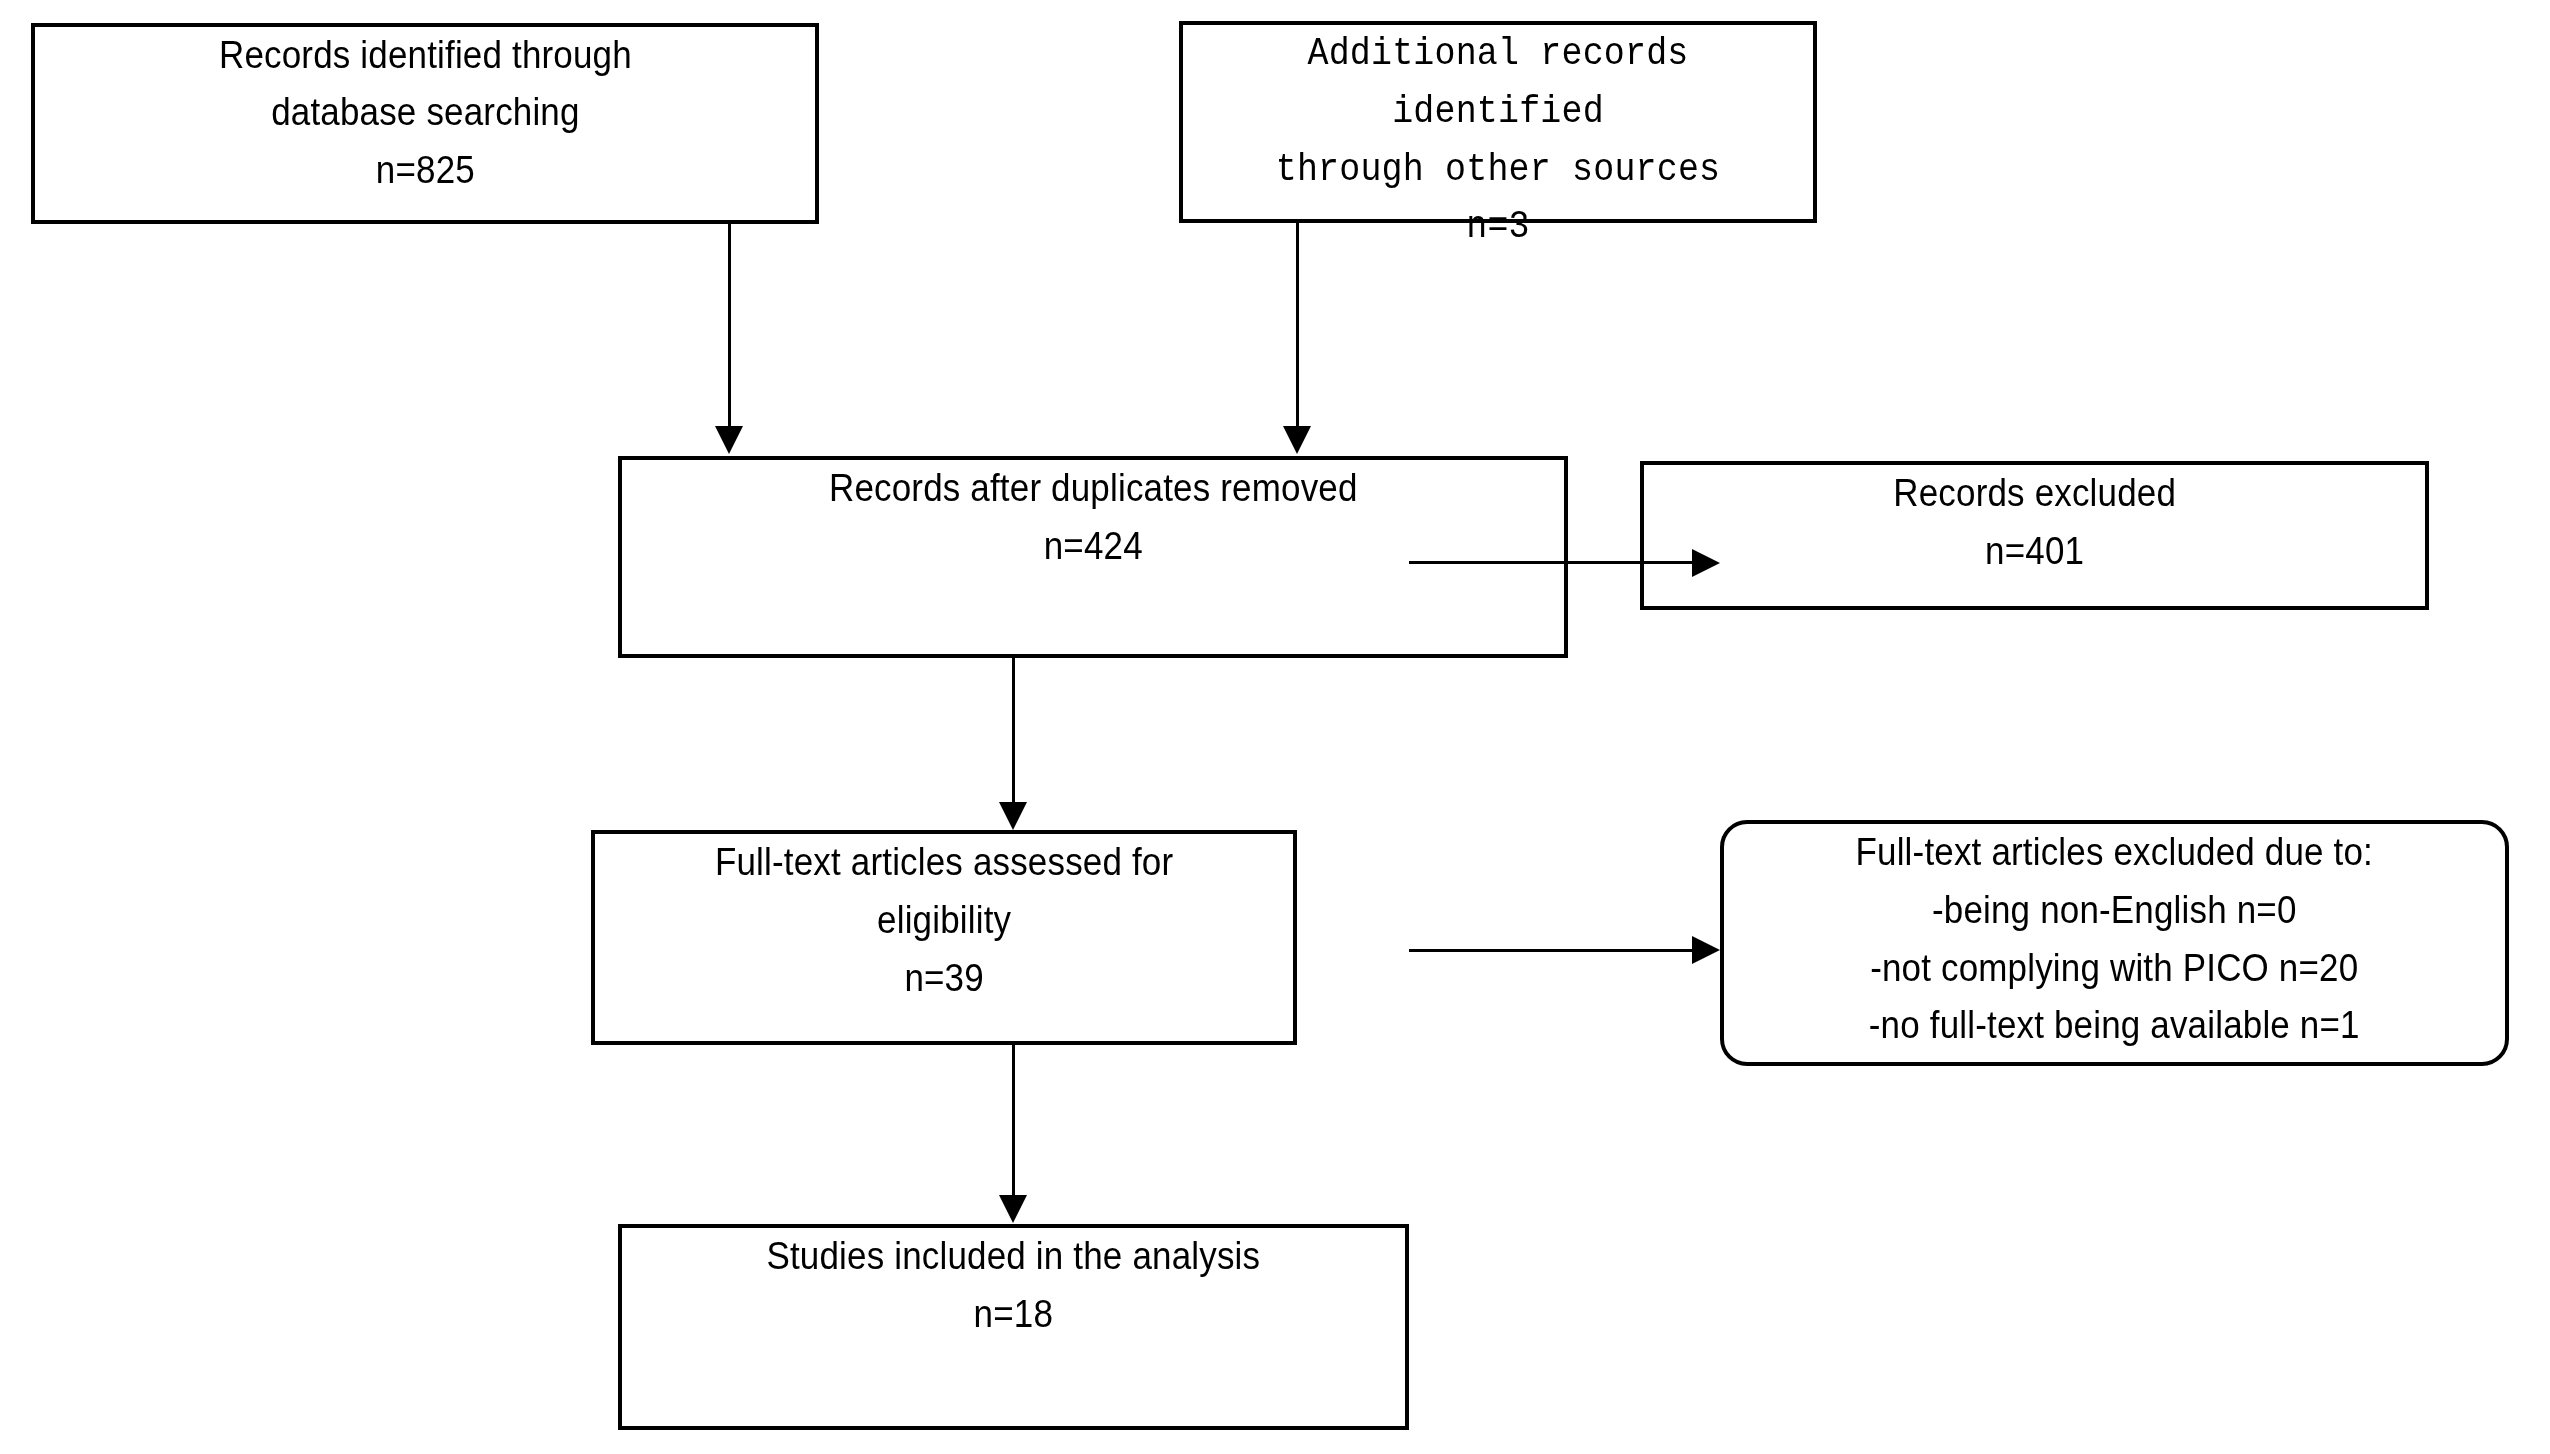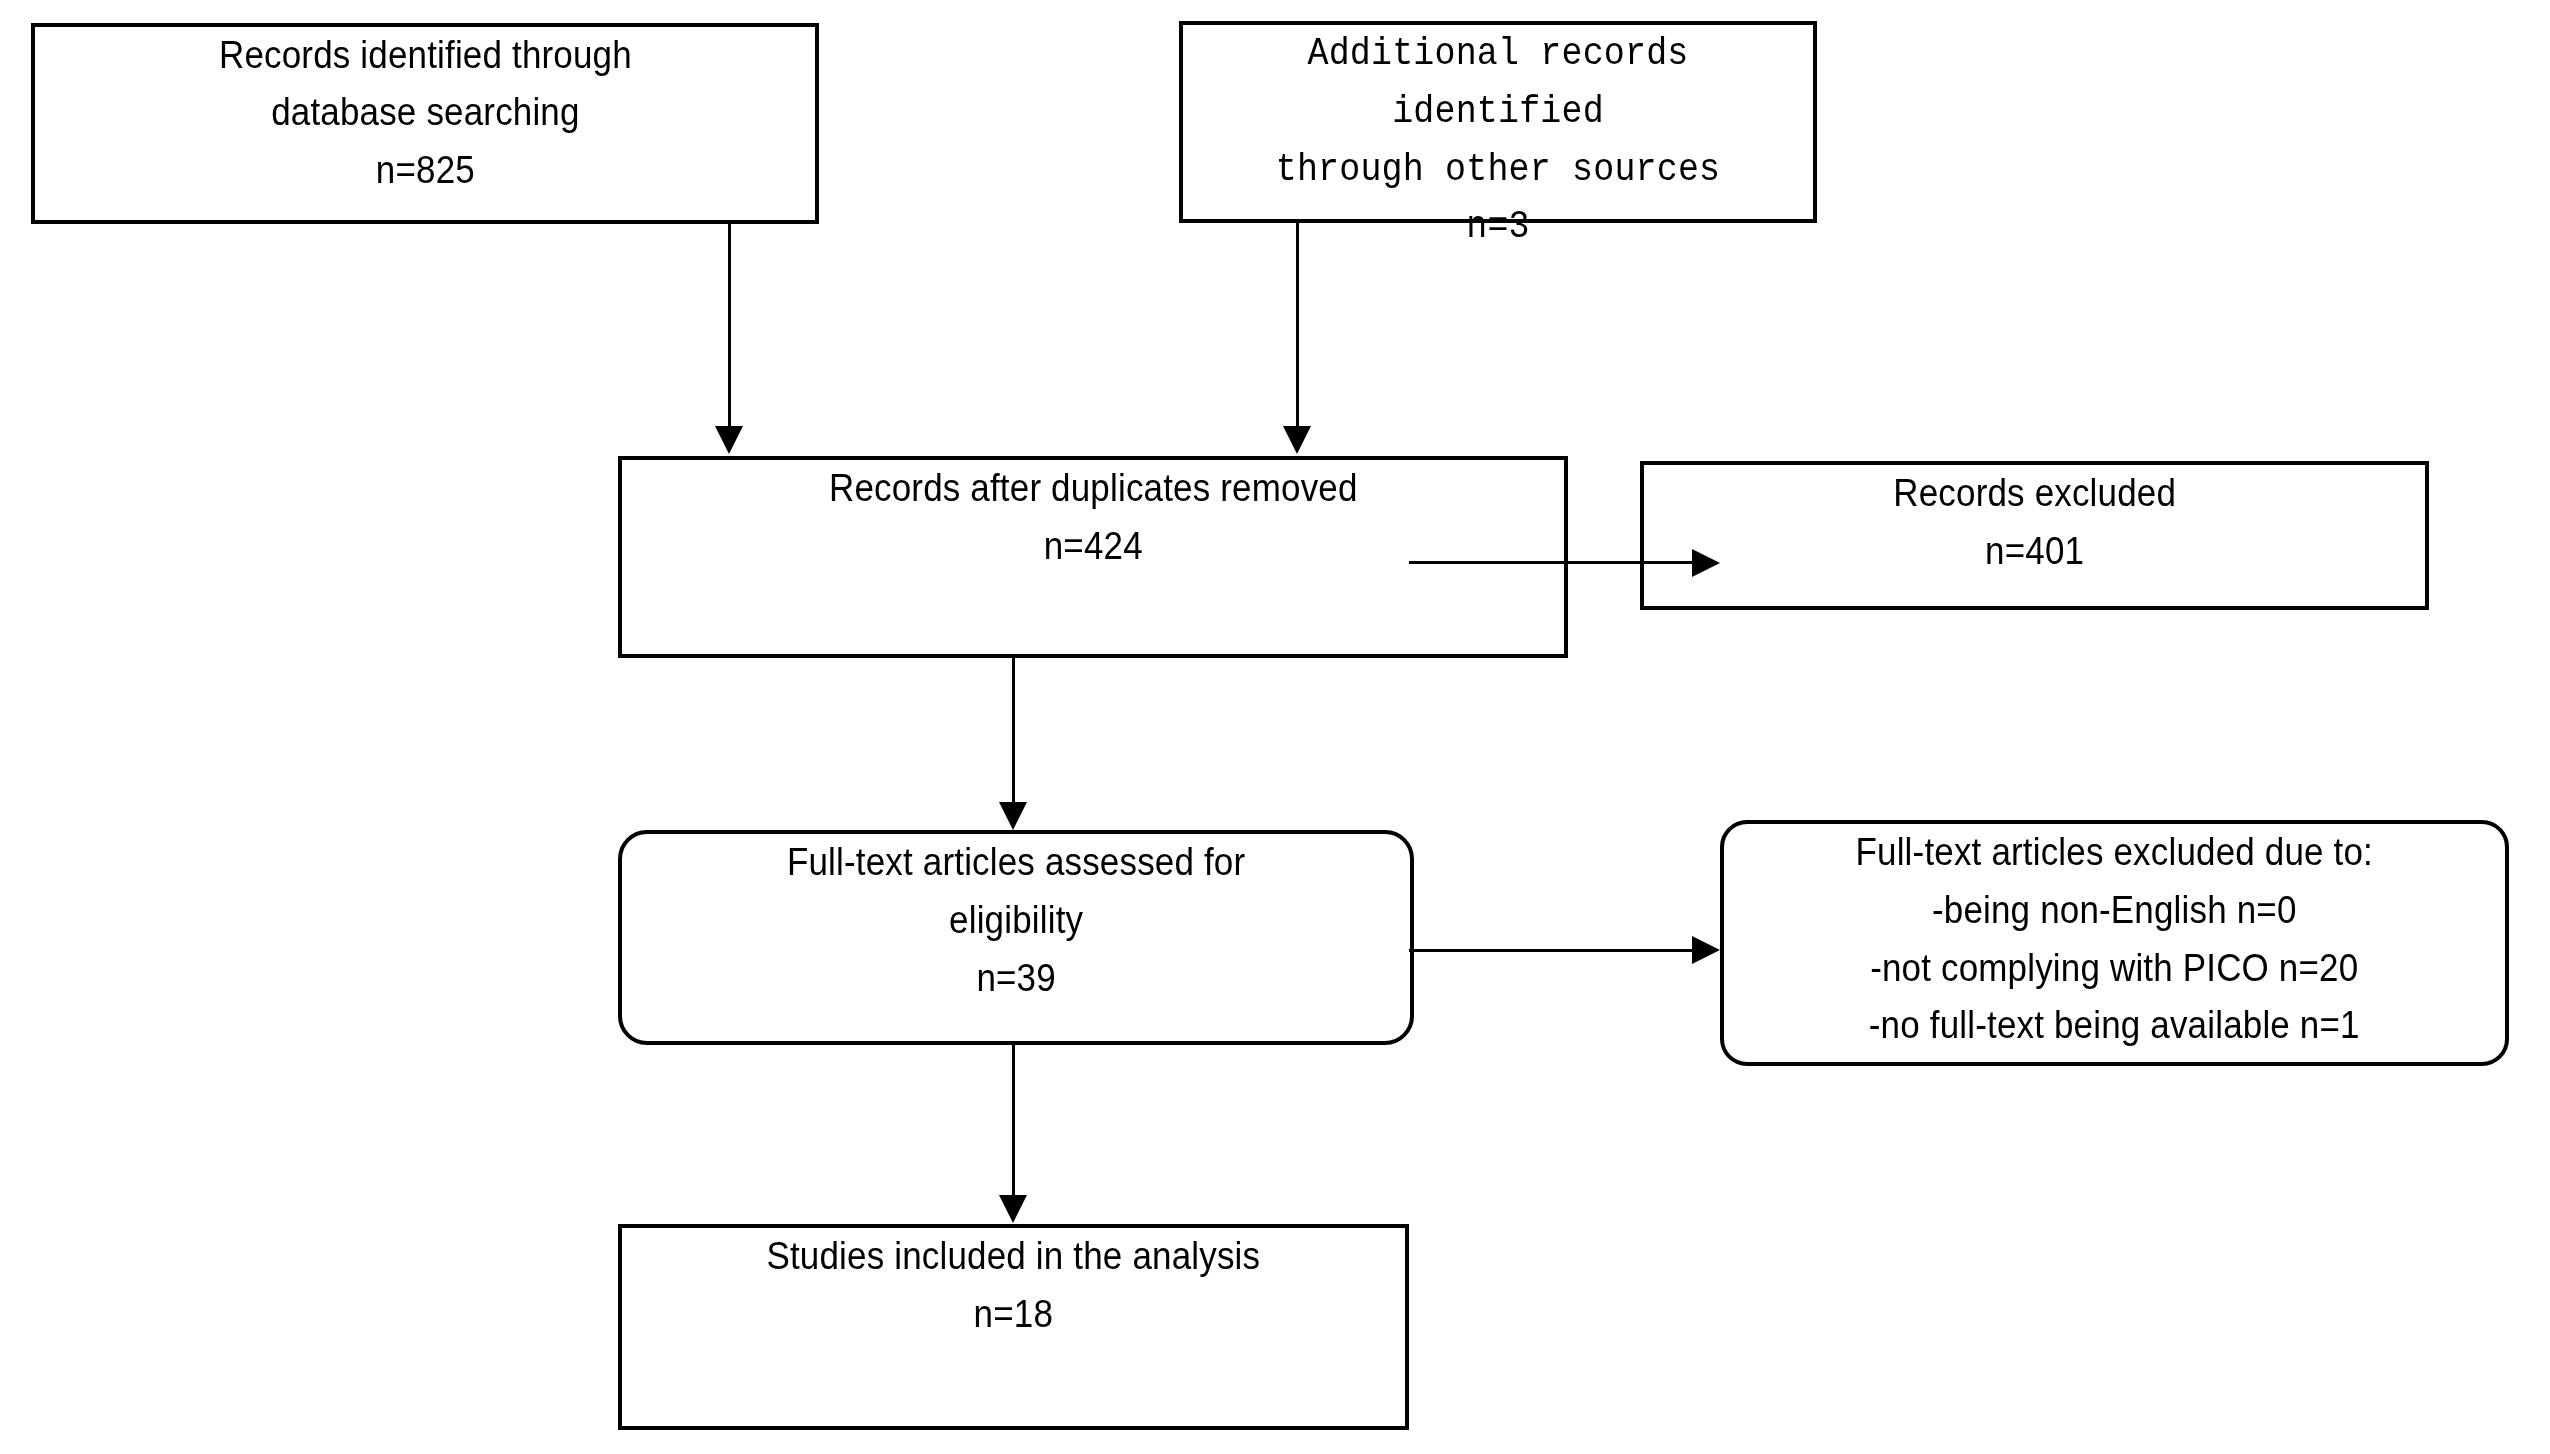--- a/index.html
+++ b/index.html
@@ -94,21 +94,21 @@
     <div class="node-text">Records excluded
 n=401</div>
   </div>
 
   <div class="hline" style="left:1409px; top:561px; width:283px;"></div>
   <div class="arrow-right" style="left:1692px; top:549px;"></div>
 
   <div class="vline" style="left:1012px; top:658px; height:146px;"></div>
   <div class="arrow-down" style="left:999px; top:802px;"></div>
 
-  <div class="node" style="left:618px; top:830px; width:796px; height:215px;border-radius:29px;">
+  <div class="node" style="left:591px; top:830px; width:706px; height:215px;">
     <div class="node-text">Full-text articles assessed for
 eligibility
 n=39</div>
   </div>
 
   <div class="node" style="left:1720px; top:820px; width:789px; height:246px;border-radius:27px;">
     <div class="node-text">Full-text articles excluded due to:
 -being non-English n=0
 -not complying with PICO n=20
 -no full-text being available n=1</div>

